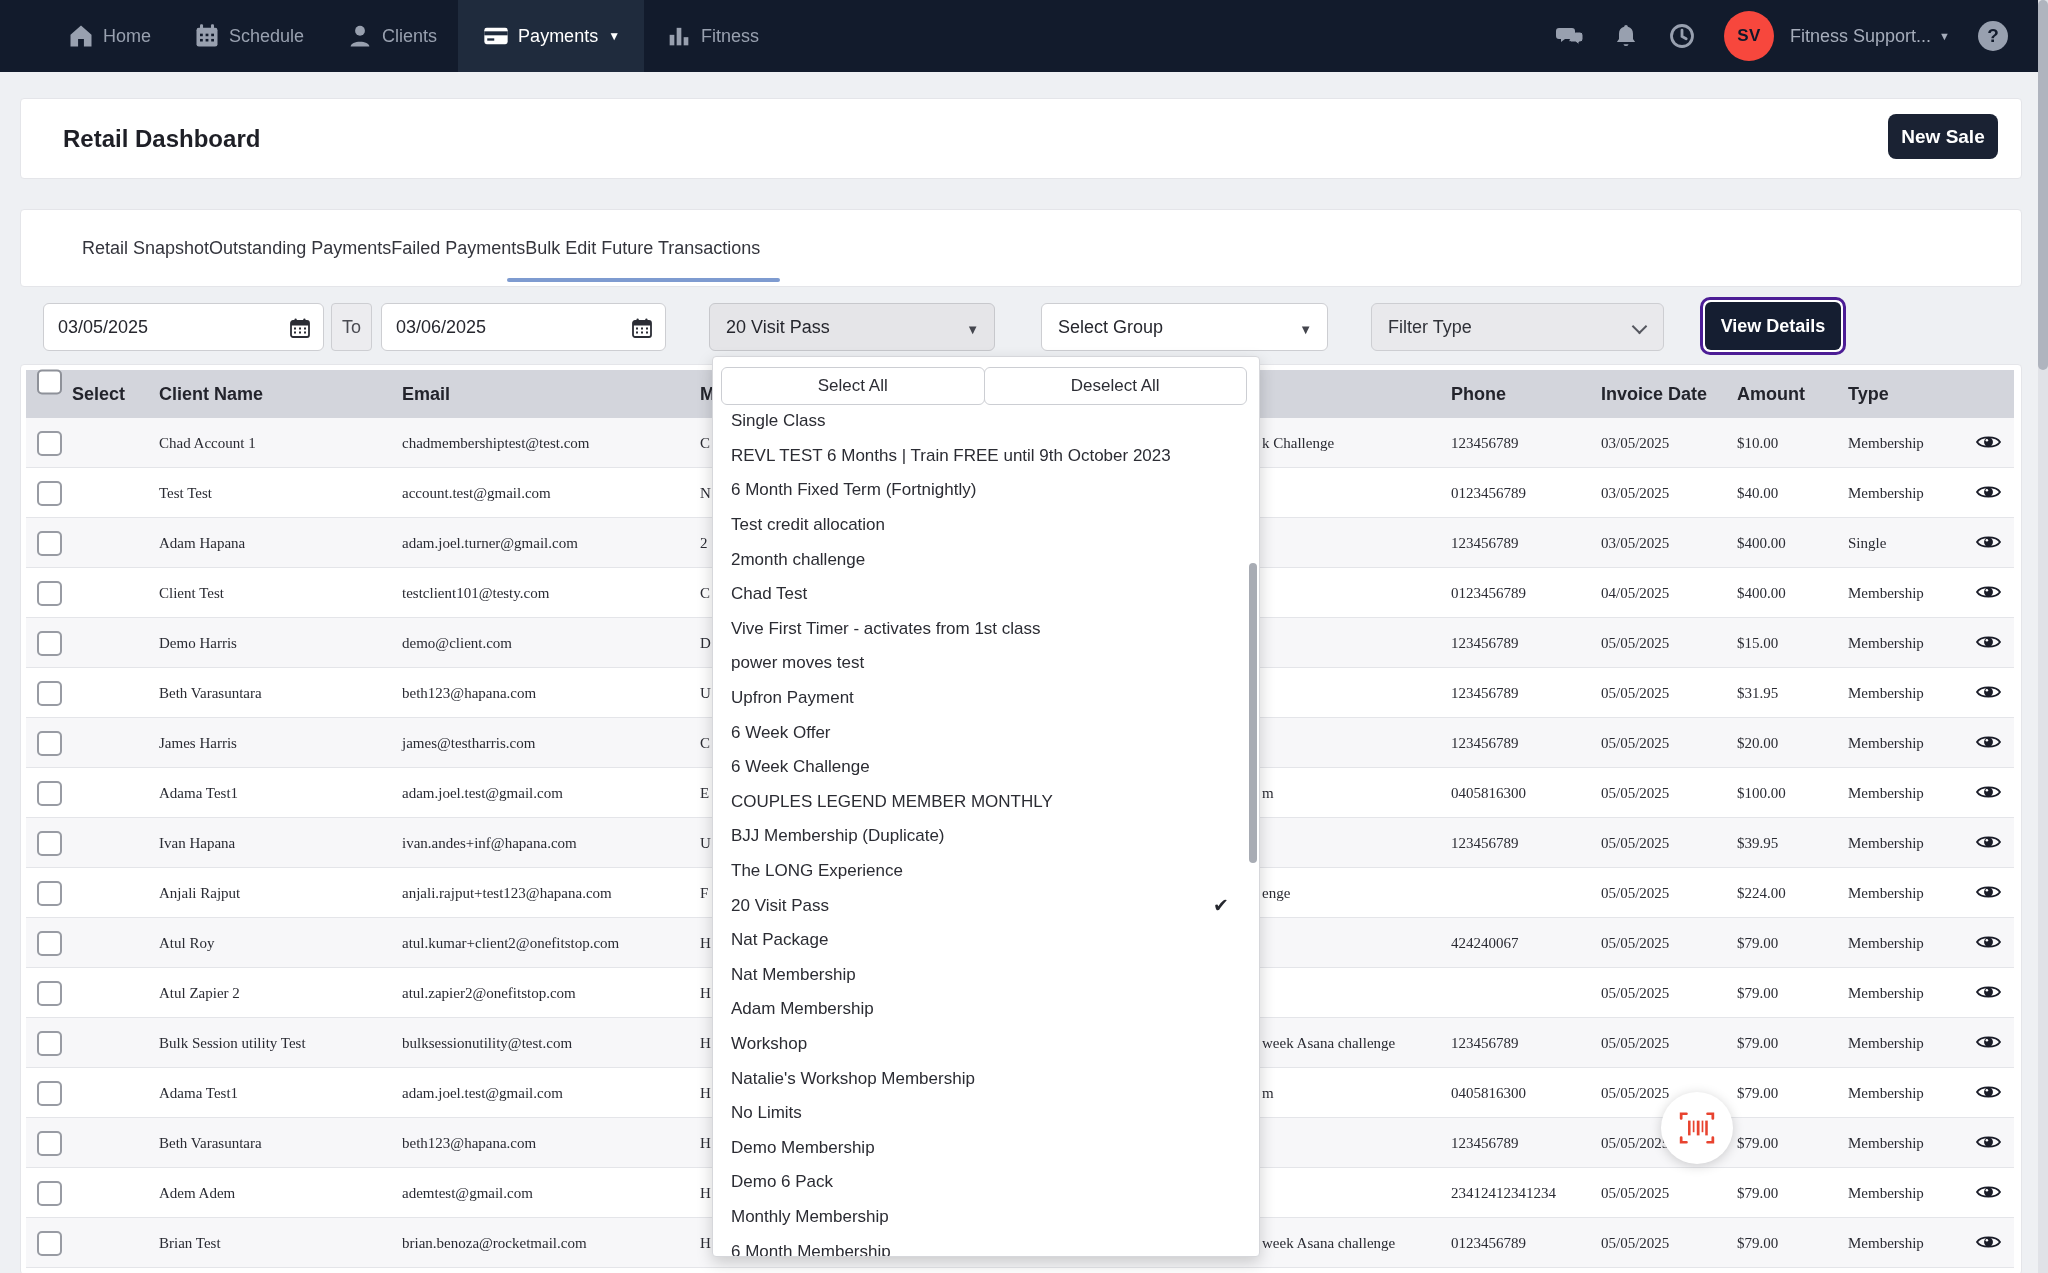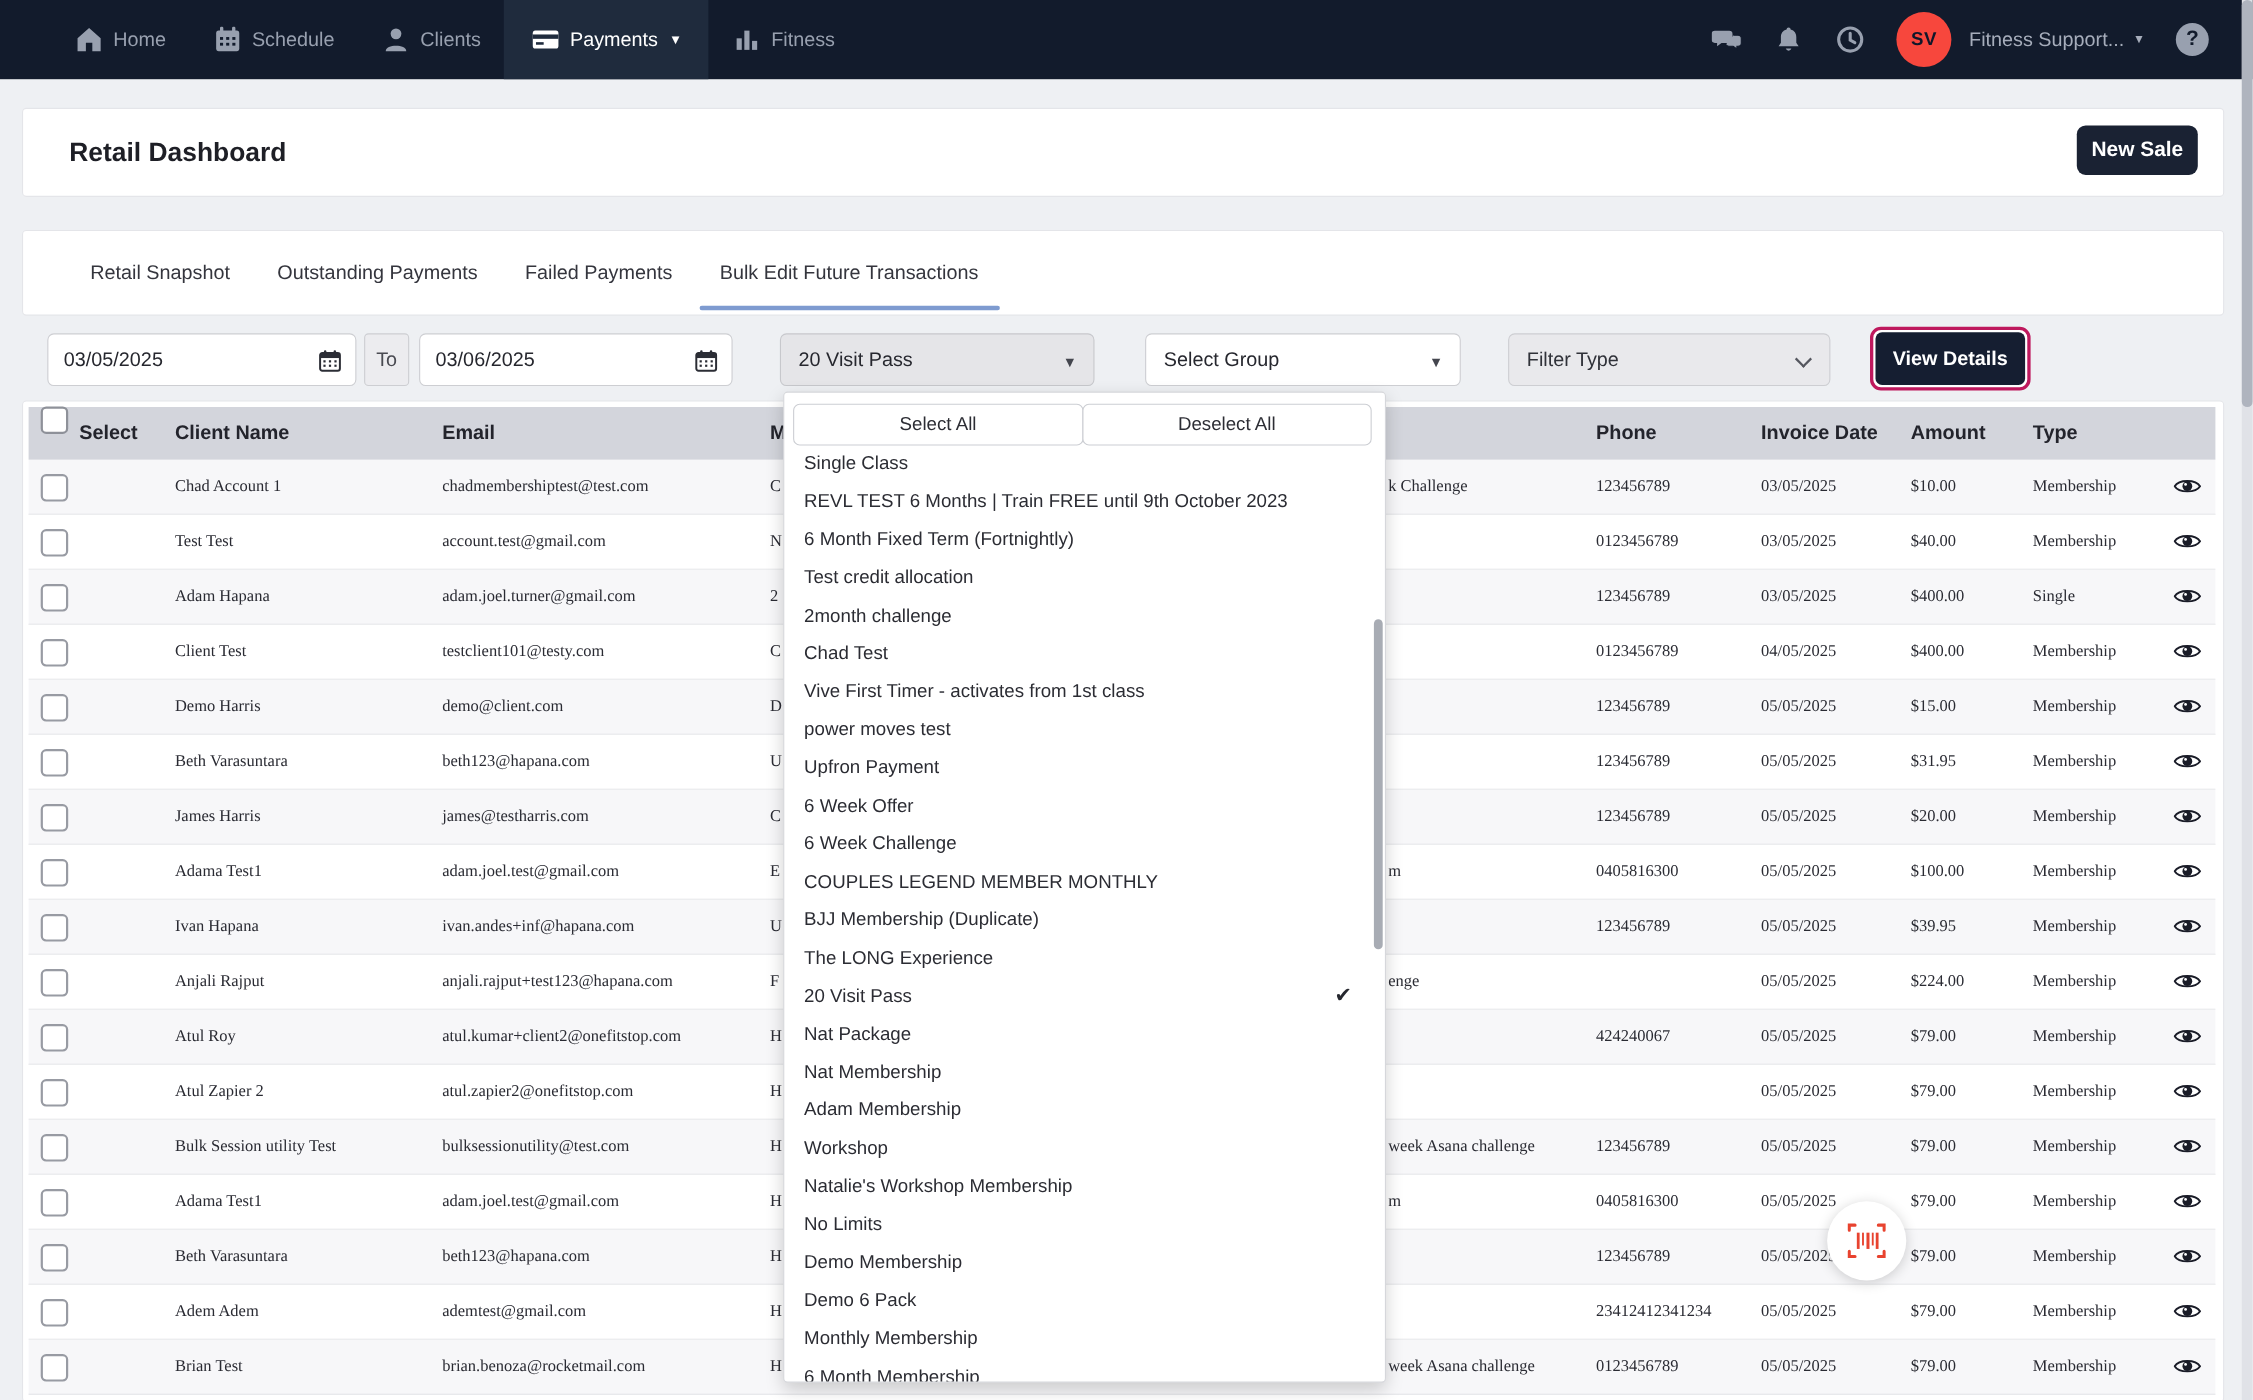--- a/index.html
+++ b/index.html
@@ -23,40 +23,40 @@
                font-size:19px;display:flex;align-items:center;justify-content:center;}
 
   
   .card{position:absolute;background:#fff;border:1px solid #E4E5E9;border-radius:4px;}
   #title-card{left:20px;top:98px;width:2000px;height:79px;}
   .page-title{position:absolute;left:42px;top:50%;transform:translateY(-50%);font-size:24px;font-weight:700;color:#1E1F26;}
   .new-sale{position:absolute;right:23px;top:15px;width:110px;height:45px;background:#1A2233;color:#fff;
             border:none;border-radius:8px;font-size:19px;font-weight:600;font-family:inherit;cursor:pointer;}
 
   #tabs-card{left:20px;top:209px;width:2000px;height:76px;}
-  .tabs{display:flex;height:100%;padding-left:61px;gap:43px;}
+  .tabs{display:flex;height:100%;padding-left:61px;}
   .tab{display:flex;align-items:center;position:relative;font-size:18px;color:#34353D;cursor:pointer;}
   .tab.active::after{content:"";position:absolute;left:-18px;right:-20px;bottom:4px;height:4px;background:#7E9BD0;border-radius:2px;}
 
   
   .finput{position:absolute;top:303px;height:48px;background:#fff;border:1px solid #CDCED2;border-radius:6px;
           display:flex;align-items:center;font-size:18px;color:#26272E;box-sizing:border-box;padding-left:14px;}
   .finput .cal{position:absolute;right:11px;top:12px;}
   #date-from{left:43px;width:281px;}
   #to-box{left:331px;width:41px;justify-content:center;padding-left:0;background:#ECECEF;border-radius:4px;color:#4A4B52;}
   #date-to{left:381px;width:285px;}
   .fselect{position:absolute;top:303px;height:48px;border:1px solid #C7C8CC;border-radius:6px;display:flex;
            align-items:center;font-size:18px;box-sizing:border-box;padding-left:16px;cursor:pointer;}
   #sel-membership{left:709px;width:286px;background:#E5E5E8;}
   #sel-group{left:1041px;width:287px;background:#fff;border-color:#CDCED2;}
   #sel-type{left:1371px;width:293px;background:#E9E9EC;border-color:#CDCED2;color:#303239;}
   .tri{position:absolute;right:15px;top:18px;font-size:13px;color:#44464E;}
   .chev{position:absolute;right:18px;top:17px;width:9px;height:9px;border-right:2px solid #55575F;
         border-bottom:2px solid #55575F;transform:rotate(45deg);}
-  #view-details-wrap{position:absolute;left:1700px;top:297px;border:3px solid #be185d;border-radius:10px;
+  #view-details-wrap{position:absolute;left:1700px;top:297px;border:3px solid #4c1d95;border-radius:10px;
                      background:#fff;padding:2px;}
   #view-details{width:136px;height:48px;background:#151E31;color:#fff;border:none;border-radius:6px;
                 font-size:18px;font-weight:600;font-family:inherit;cursor:pointer;}
 
   
   #table-card{left:20px;top:364px;width:2000px;height:909px;border-radius:4px;}
   #table{position:absolute;left:26px;top:370px;width:1988px;}
   .thead{position:relative;height:48px;background:#D3D5DC;font-weight:700;font-size:18px;color:#23242C;padding-left:17px;}
   .thead span{position:absolute;top:50%;transform:translateY(-50%);}
   .trow{position:relative;height:49px;border-bottom:1px solid #E4E5E9;background:#fff;font-size:15px;font-family:Liberation Serif, serif;}

